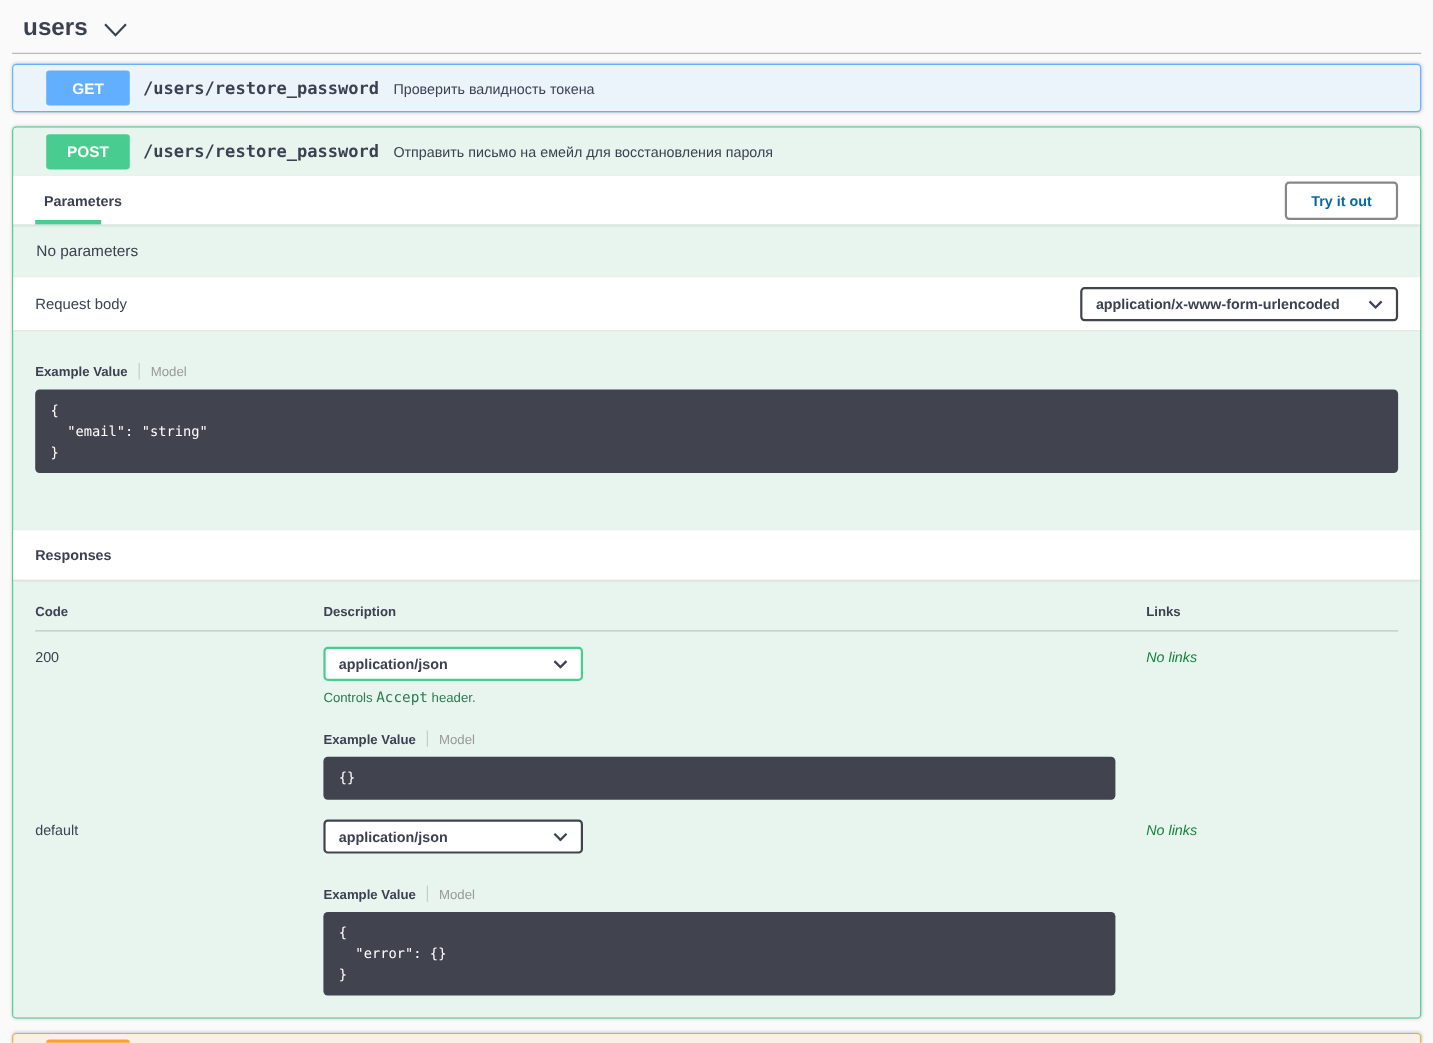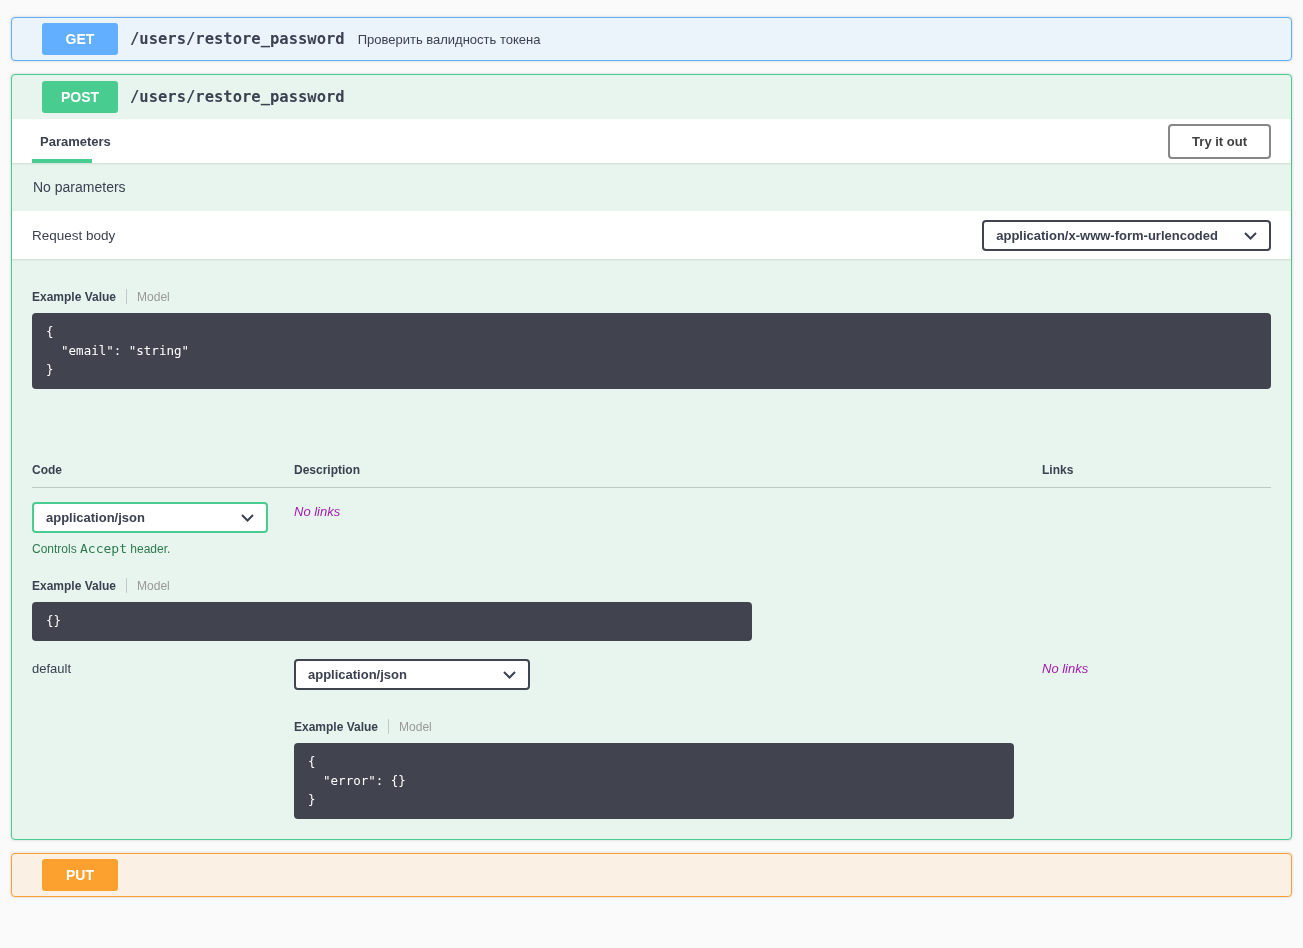--- a/index.html
+++ b/index.html
@@ -30,21 +30,21 @@
     font-weight:700; font-size:15.5px; letter-spacing:0; }
   .op-desc { margin-left:13px; font-size:13px; }
 
   
   .sec-header { display:flex; align-items:center; justify-content:space-between;
     background:#fff; padding:0 20px; min-height:44px; position:relative;
     box-shadow:0 1px 2px rgba(0,0,0,.1); }
   .param-tab { font-weight:700; font-size:13px; padding:14px 6px 14px 8px; }
   .tab-underline { position:absolute; left:20px; bottom:0; width:60px; height:4px; background:#49cc90; }
   .tryout-btn { border:2px solid #878787; border-radius:4px; background:transparent;
-    font-weight:700; font-size:13px; color:#404040; padding:8px 22px; cursor:pointer;
+    font-weight:700; font-size:13px; color:#0369a1; padding:8px 22px; cursor:pointer;
     font-family:"Liberation Sans",sans-serif; }
 
   .no-params { padding:16px 21px; font-size:14px; min-height:48px; }
 
   .reqbody-header { min-height:48px; }
   .reqbody-label { font-size:13.5px; }
 
   .select-control { display:inline-flex; align-items:center; gap:26px; background:#fff;
     border:2px solid #41444e; border-radius:4px; padding:6px 12px; font-weight:700;
     font-size:13px; cursor:pointer; justify-content:space-between; }
@@ -63,45 +63,54 @@
 
   .responses-header { min-height:45px; }
   .responses-title { font-weight:700; font-size:13px; }
 
   .responses-table { padding:10px 20px 16px; }
   .resp-head, .resp-row { display:grid; grid-template-columns:262px 748px 1fr; }
   .resp-head { font-weight:700; font-size:12px; padding:12px 0 10px;
     border-bottom:1px solid rgba(59,65,81,.25); }
   .resp-row { padding-top:14px; }
   .resp-code-cell { font-size:13px; padding-top:2px; }
-  .resp-links-cell { font-size:13px; font-style:italic; color:#a21caf; padding-top:2px; }
+  .resp-links-cell { font-size:13px; font-style:italic; color:#15803d; padding-top:2px; }
   .resp-desc-cell .select-control { margin-bottom:8px; }
   .accept-note { color:#2d7a4f; font-size:12px; margin-bottom:22px; }
   .accept-note .mono { font-family:"DejaVu Sans Mono",monospace; font-size:13px; }
   .resp-desc-cell .tabs-row.pushed { margin-top:21px; }
   .resp-example { width:720px; margin-bottom:4px; }
 </style>
 </head>
 <body>
 
 <div class="page">
 
+  <div class="section-title-row">
+    <span class="section-title">users</span>
+    <span class="chev-lg">
+      <svg width="22" height="14" viewBox="0 0 22 14">
+          <polyline points="1.5,2 11,12 20.5,2" fill="none" stroke="#3b4151" stroke-width="2"></polyline>
+        </svg>
+    </span>
+  </div>
 
   <div class="opblock get">
     <div class="summary">
       <span class="method-badge">GET</span>
       <span class="op-path">/users/restore_password</span>
       <span class="op-desc">Проверить валидность токена</span>
     </div>
   </div>
 
   <div class="opblock post">
     <div class="summary">
       <span class="method-badge">POST</span>
       <span class="op-path">/users/restore_password</span>
+      <span class="op-desc">Отправить письмо на емейл для восстановления пароля</span>
     </div>
 
     <div class="sec-header">
       <span class="param-tab">Parameters</span>
       <span class="tab-underline"></span>
       <button class="tryout-btn">Try it out</button>
     </div>
 
     <div class="no-params">No parameters</div>
 
@@ -121,29 +130,33 @@
       <div class="tabs-row">
         <span class="tab-example">Example Value</span>
         <span class="tab-sep"></span>
         <span class="tab-model">Model</span>
       </div>
       <div class="code-block">{
   "email": "string"
 }</div>
     </div>
 
+    <div class="sec-header responses-header">
+      <span class="responses-title">Responses</span>
+    </div>
 
     <div class="responses-table">
       <div class="resp-head">
         <span>Code</span>
         <span>Description</span>
         <span>Links</span>
       </div>
 
       <div class="resp-row">
+        <div class="resp-code-cell">200</div>
         <div class="resp-desc-cell">
           <span class="select-control green w206">
             <span>application/json</span>
             <span>
               <svg width="13" height="8" viewBox="0 0 13 8">
                   <polyline points="1,1 6.5,6.5 12,1" fill="none" stroke="#3b4151" stroke-width="2"></polyline>
                 </svg>
             </span>
           </span>
           <div class="accept-note">

